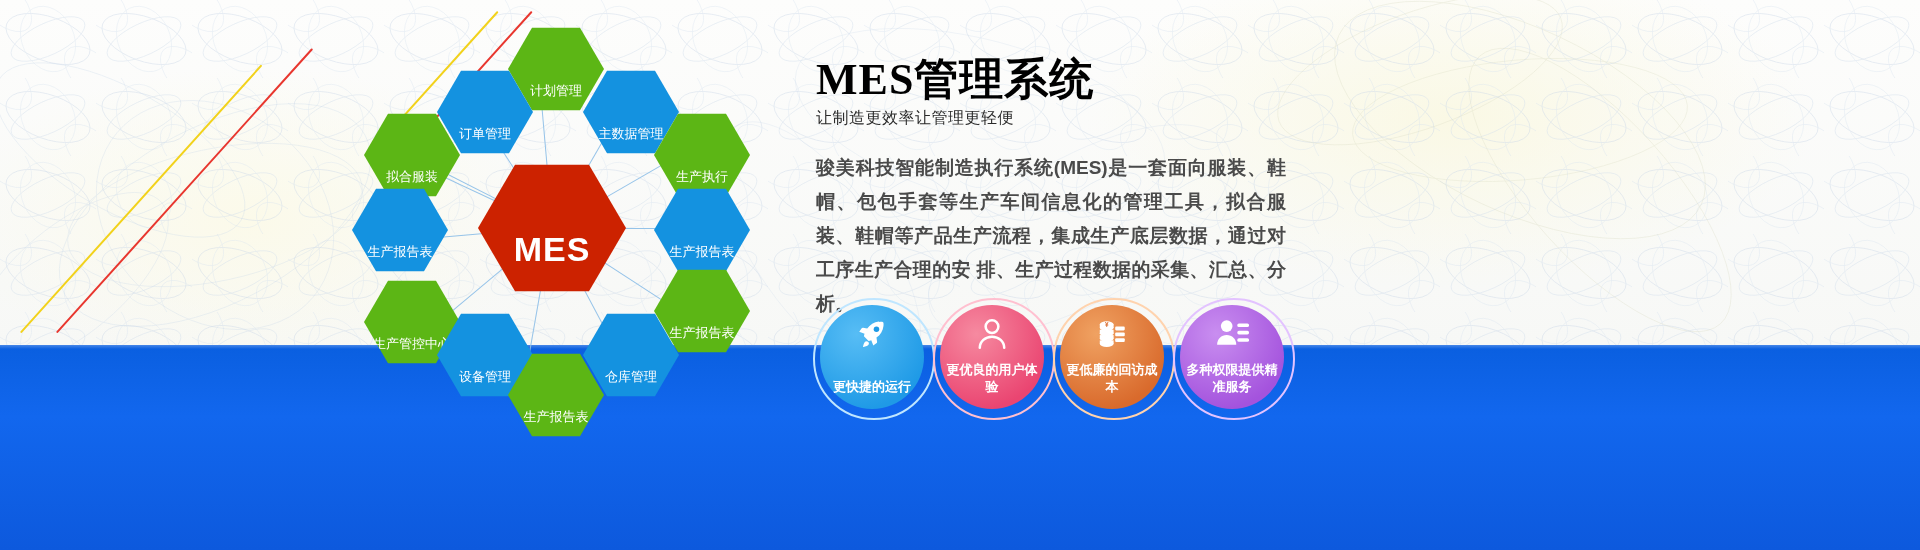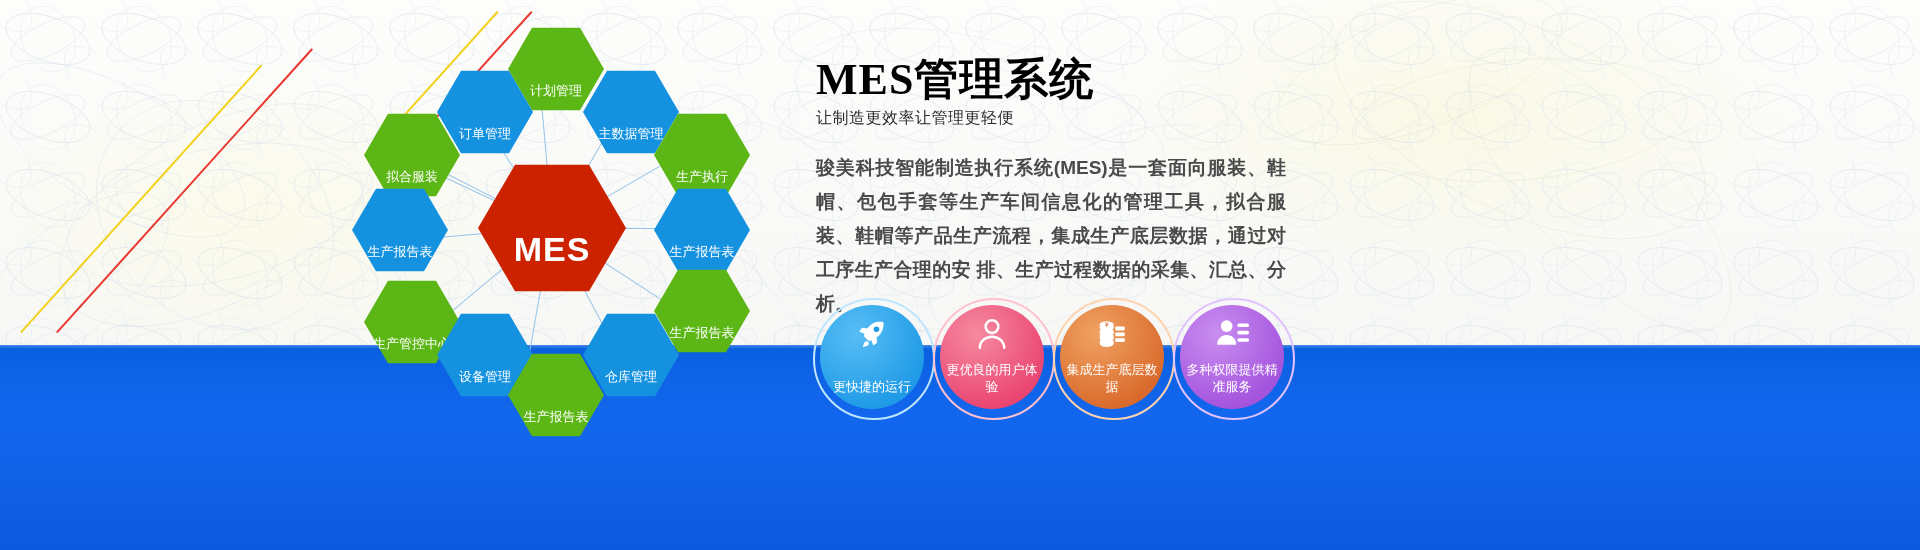--- a/index.html
+++ b/index.html
@@ -67,21 +67,21 @@
     text-align:justify;
     font-weight:bold;
   }
 
   
   .badges{position:absolute;left:820px;top:305px;display:flex;gap:16px;}
   .badge{
     position:relative;width:104px;height:104px;border-radius:50%;
     display:flex;flex-direction:column;align-items:center;justify-content:flex-end;
     color:#fff;font-size:13px;line-height:17px;text-align:center;
-    padding-bottom:14px;box-sizing:border-box;
+    padding-bottom:14px;box-sizing:border-box;font-weight:bold;
   }
   .badge .ring{
     position:absolute;left:-7px;top:-7px;width:118px;height:118px;border-radius:50%;
     border:2px solid rgba(255,255,255,.85);
   }
   .badge .ico{
     position:absolute;top:12px;left:50%;transform:translateX(-50%);
     width:34px;height:34px;
   }
   .badge .lbl{position:relative;z-index:2;width:92px;}
@@ -242,21 +242,21 @@
           <rect x="4.5" y="17" width="13" height="3.2"></rect>
             <ellipse cx="11" cy="20.2" rx="6.5" ry="3"></ellipse>
           <rect x="4.5" y="22" width="13" height="3.2"></rect>
             <ellipse cx="11" cy="25.2" rx="6.5" ry="3"></ellipse>
           <rect x="19" y="9" width="9" height="3.6" rx="1"></rect>
           <rect x="19" y="14.5" width="9" height="3.6" rx="1"></rect>
           <rect x="19" y="20" width="9" height="3.6" rx="1"></rect>
         </g>
         <text x="11" y="9" font-size="6" fill="#d96a2c" text-anchor="middle" font-family="Liberation Sans, sans-serif">¥</text>
       </svg>
-      <div class="lbl">集成生产底层数据</div>
+      <div class="lbl">更低廉的回访成本</div>
     </div>
 
     <div class="badge b4">
       <div class="ring"></div>
       <svg class="ico" viewBox="0 0 32 32">
         <g fill="#ffffff">
           <circle cx="11" cy="8.5" r="5.5"></circle>
           <path d="M2 26c0-5.2 4-9 9-9s9 3.8 9 9z"></path>
           <rect x="21" y="6" width="11" height="3.4" rx="1.5"></rect>
           <rect x="21" y="13" width="11" height="3.4" rx="1.5"></rect>

